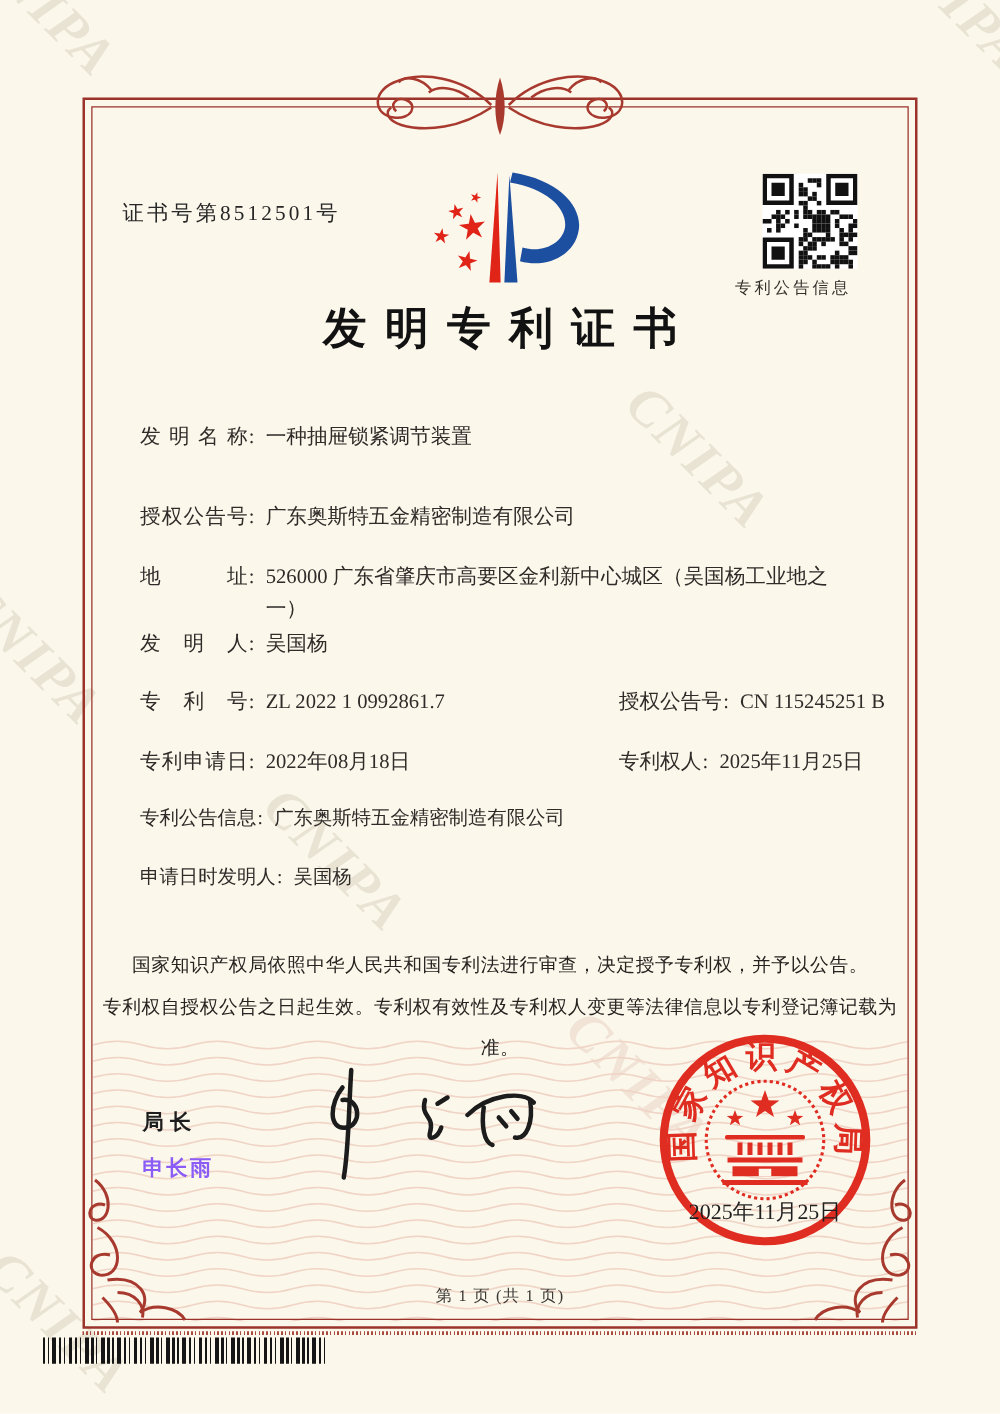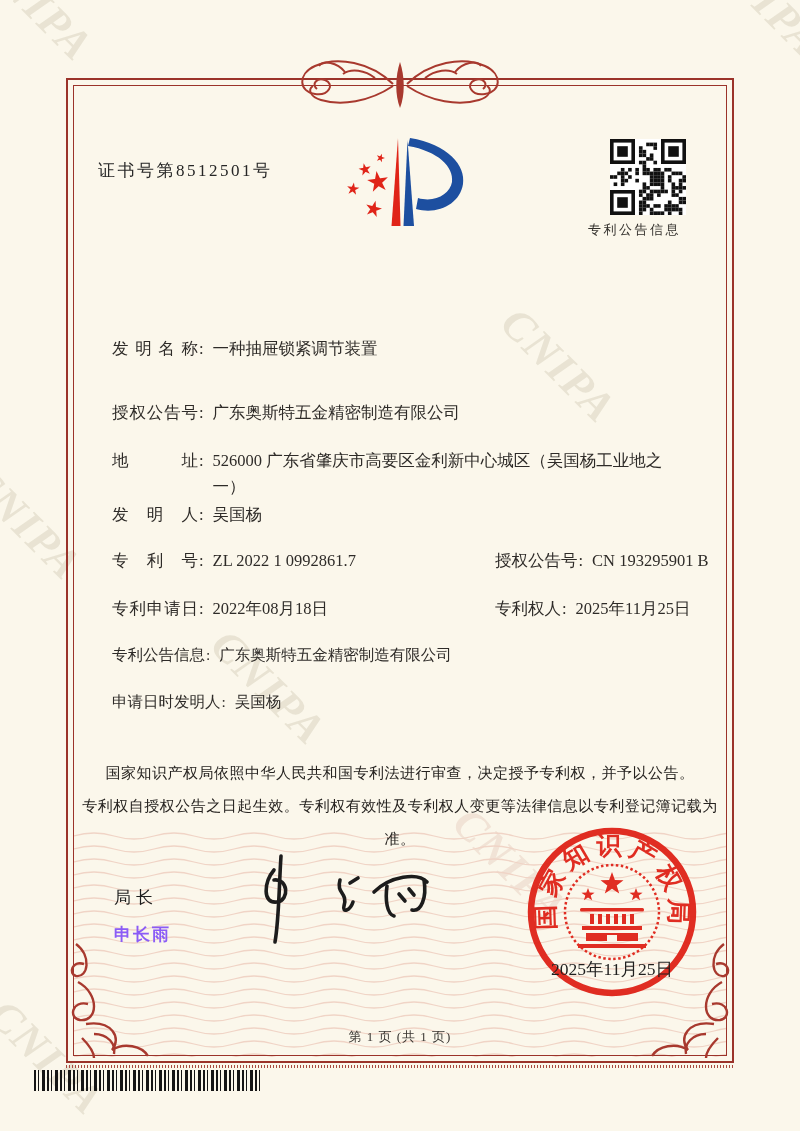--- a/index.html
+++ b/index.html
@@ -26,21 +26,21 @@
   .frow-r{left:452px;margin-left:43px;}
   .flabel{display:inline-block;}
   .just{width:86px;text-align:justify;text-align-last:justify;}
   .fcolon{margin:0 9px 0 1px;}
   .fvalue{display:inline-block;max-width:478px;}
   
   .statement{position:absolute;left:78px;right:78px;top:757px;text-align:center;
              font-size:15px;line-height:33px;color:#262320;letter-spacing:.5px;}
   
   .signer-title{position:absolute;left:114px;top:886px;font-family:"Liberation Sans",sans-serif;
-                font-weight:400;font-size:17px;letter-spacing:5px;color:#1d1d1d;}
+                font-weight:700;font-size:17px;letter-spacing:5px;color:#1d1d1d;}
   .signer-name{position:absolute;left:114px;top:923px;font-family:"Liberation Sans",sans-serif;
                font-weight:700;font-size:17px;letter-spacing:2px;color:#8b5cf6;}
   .page-no{position:absolute;left:0;right:0;top:1028px;text-align:center;font-size:13px;
            letter-spacing:1px;color:#3a3733;}
   .microtext{position:absolute;left:66px;right:66px;top:1065px;height:3px;
              background:repeating-linear-gradient(90deg,#a84a40 0 1.2px,transparent 1.2px 3px);}
   .barcode{position:absolute;left:34px;top:1070px;width:228px;height:21px;
            background:repeating-linear-gradient(90deg,#151515 0 2px,transparent 2px 4px,#151515 4px 5px,
            transparent 5px 8px,#151515 8px 11px,transparent 11px 13px);}
   svg{display:block;}
@@ -273,20 +273,21 @@
           <rect x="43.43" y="72.38" width="3.62" height="3.62"></rect>
           <rect x="47.05" y="72.38" width="3.62" height="3.62"></rect>
           <rect x="50.67" y="72.38" width="3.62" height="3.62"></rect>
           <rect x="57.90" y="72.38" width="3.62" height="3.62"></rect>
           <rect x="68.76" y="72.38" width="3.62" height="3.62"></rect>
         </g>
     </svg>
   </div>
   <div class="qr-caption">专利公告信息</div>
 
+  <div class="title">发明专利证书</div>
 
   <div class="frow" style="top:336px">
     <span class="flabel just">发明名称</span>
       <span class="fcolon">:</span>
       <span class="fvalue">一种抽屉锁紧调节装置</span>
   </div>
   <div class="frow" style="top:400px">
     <span class="flabel just">授权公告号</span>
       <span class="fcolon">:</span>
       <span class="fvalue">广东奥斯特五金精密制造有限公司</span>
@@ -302,21 +303,21 @@
       <span class="fvalue">吴国杨</span>
   </div>
   <div class="frow" style="top:548px">
     <span class="flabel just">专利号</span>
       <span class="fcolon">:</span>
       <span class="fvalue">ZL 2022 1 0992861.7</span>
   </div>
   <div class="frow frow-r" style="top:548px">
     <span class="flabel">授权公告号</span>
       <span class="fcolon">:</span>
-      <span class="fvalue">CN 193295901 B</span>
+      <span class="fvalue">CN 115245251 B</span>
   </div>
   <div class="frow" style="top:596px">
     <span class="flabel just">专利申请日</span>
       <span class="fcolon">:</span>
       <span class="fvalue">2022年08月18日</span>
   </div>
   <div class="frow frow-r" style="top:596px">
     <span class="flabel">专利权人</span>
       <span class="fcolon">:</span>
       <span class="fvalue">2025年11月25日</span>

